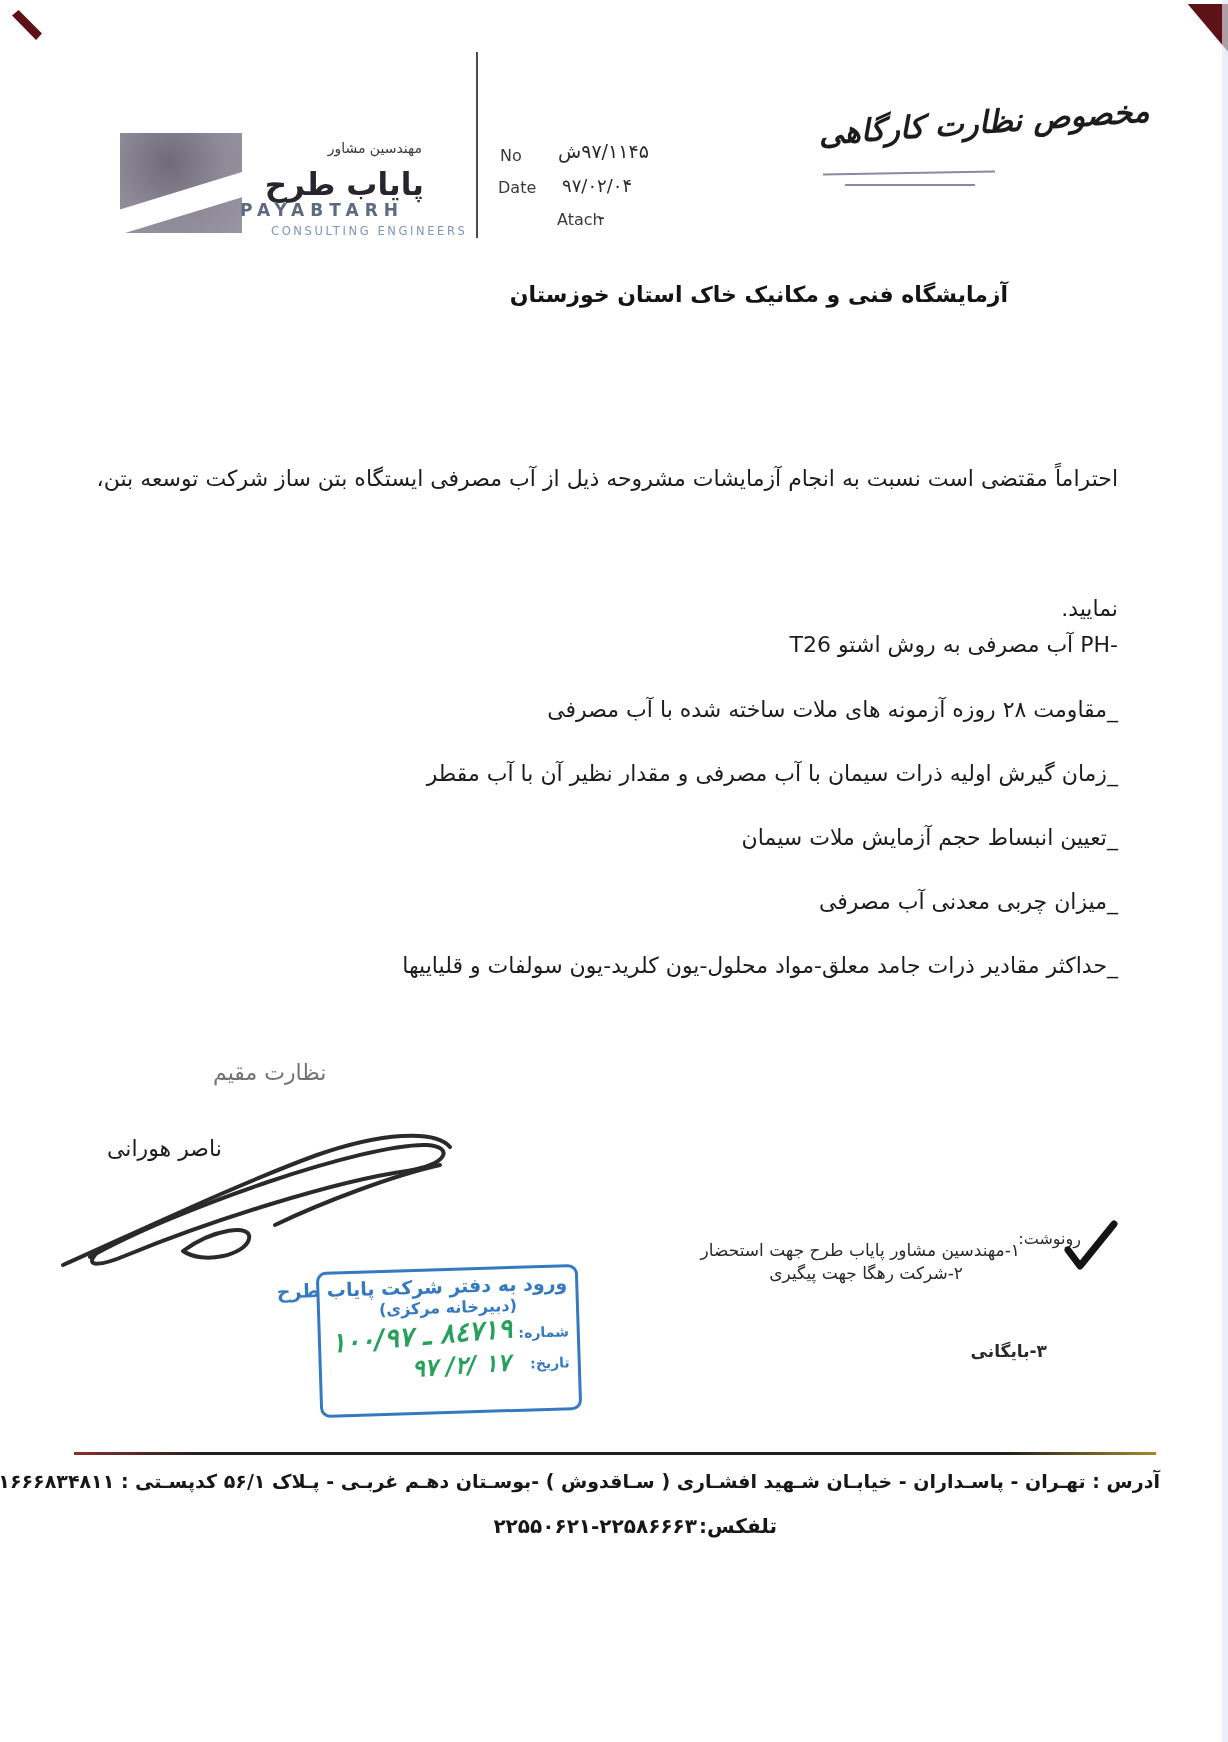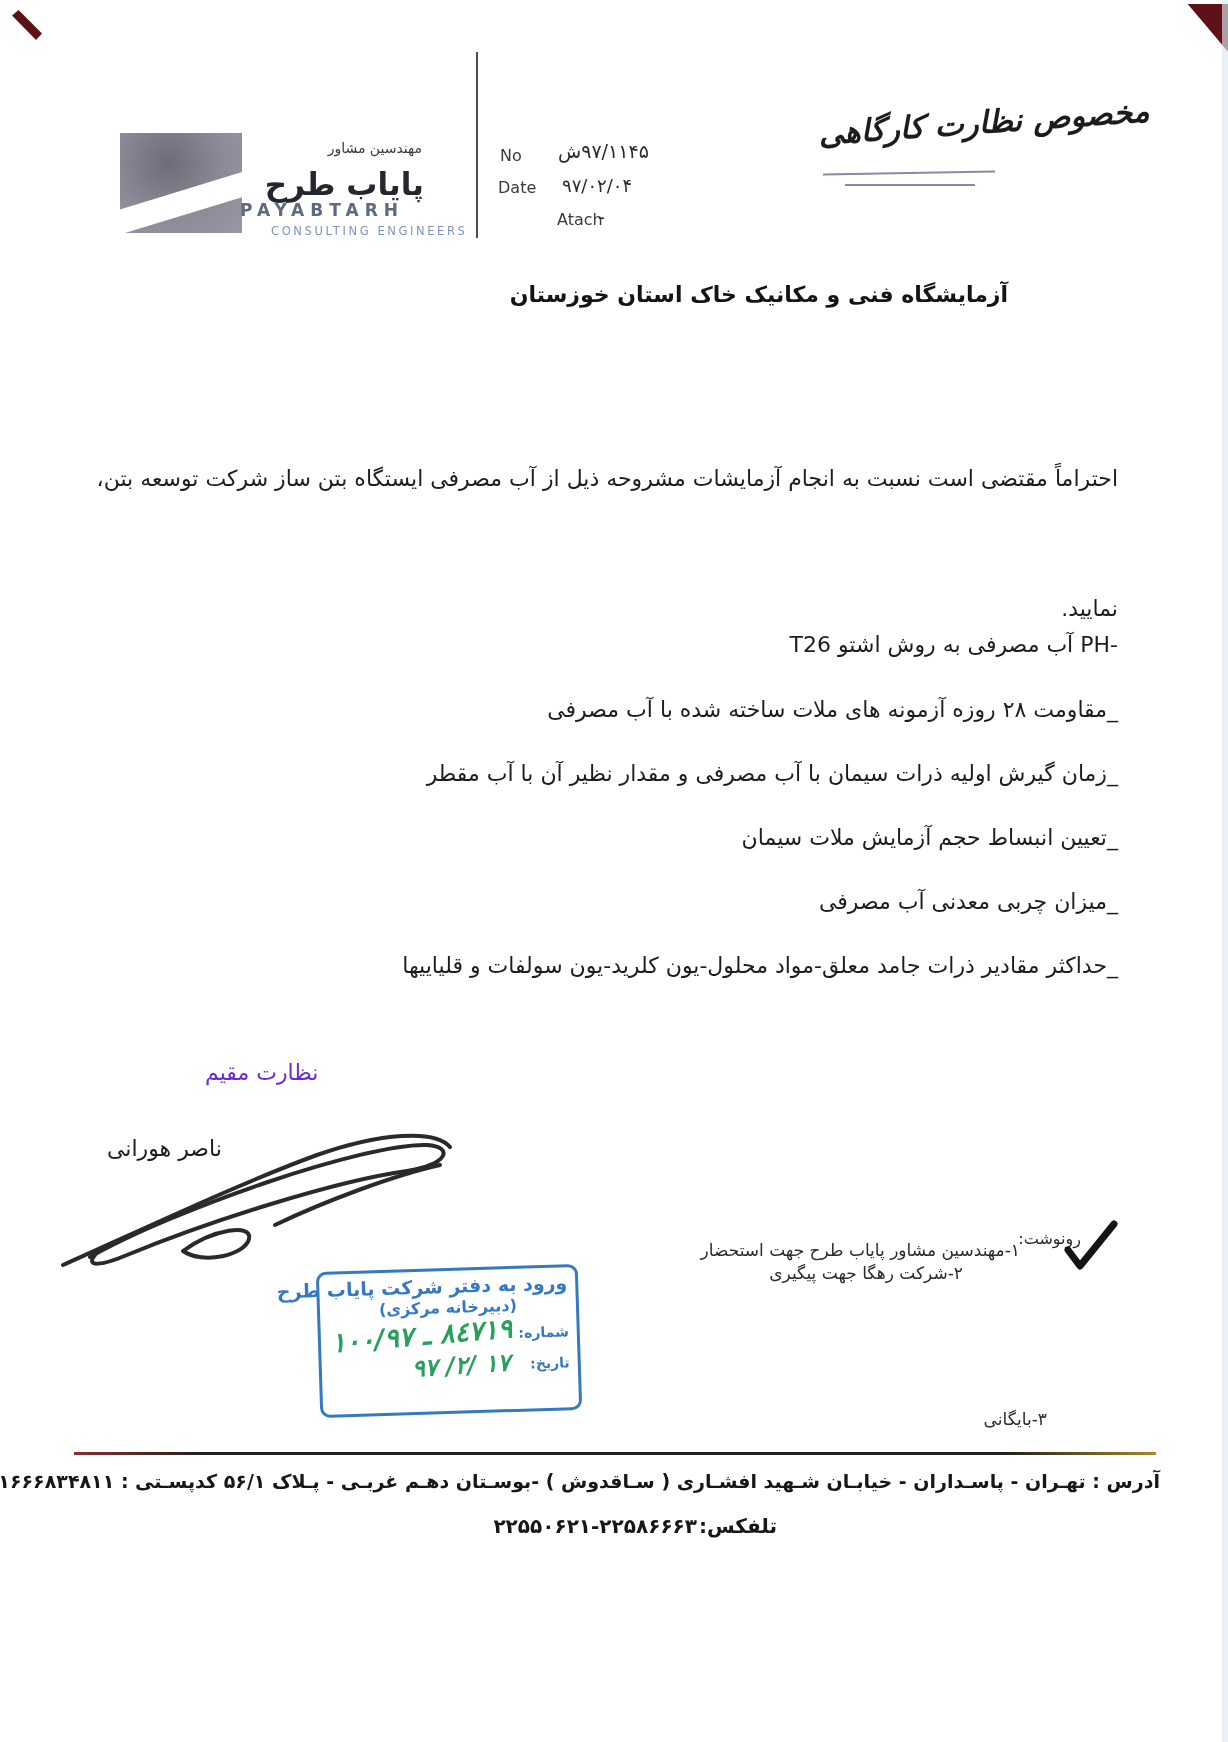--- a/index.html
+++ b/index.html
@@ -49,21 +49,21 @@
     right:78px;top:104px;font-size:31px;font-style:italic;font-weight:600;
     color:#1c1c1c;transform:rotate(-4deg);letter-spacing:1px;
   }
   .class-underline{height:2px;background:#8d87a3;}
   
   .recipient{right:220px;top:282px;font-size:22px;font-weight:bold;color:#141414;}
   .subject{right:218px;top:345px;font-size:21px;font-weight:bold;color:#141414;}
   .body-line{right:110px;font-size:22px;color:#1d1d1d;}
   .test-line{right:110px;font-size:22px;color:#1d1d1d;}
   
-  .sig-title{left:205px;top:1060px;font-size:22px;color:#6d28d9;}
+  .sig-title{left:213px;top:1060px;font-size:22px;color:#737373;}
   .sig-name{left:107px;top:1136px;font-size:22px;color:#1d1d1d;}
   .sig-svg{left:35px;top:1105px;}
   
   .cc-label{right:147px;top:1185px;font-size:16px;color:#2a2a2a;letter-spacing:2px;margin-top:44px;}
   .cc-item{font-size:17px;color:#2a2a2a;}
   .check-svg{left:1058px;top:1218px;}
   
   .stamp{
     left:318px;top:1268px;width:262px;height:146px;
     border:3.5px solid #3579c0;border-radius:10px;
@@ -140,21 +140,21 @@
       <path d="M240,120 C290,96 360,70 405,60"></path>
     </g>
   </svg>
 
   <div class="abs rtl cc-label">رونوشت:</div>
   <div class="abs rtl cc-item" style="right:208px;top:1240px;">۱-مهندسین مشاور پایاب طرح جهت استحضار</div>
   <svg class="abs check-svg" width="62" height="56" viewBox="0 0 62 56">
     <polyline points="10,32 22,48 56,6" fill="none" stroke="#141414" stroke-width="7" stroke-linecap="round" stroke-linejoin="round"></polyline>
   </svg>
   <div class="abs rtl cc-item" style="right:265px;top:1263px;">۲-شرکت رهگا جهت پیگیری</div>
-  <div class="abs rtl cc-item" style="right:181px;top:1409px;">۳-بایگانی</div>
+  <div class="abs rtl cc-item" style="right:181px;top:1341px;font-weight:bold;">۳-بایگانی</div>
 
   <div class="abs stamp">
     <div class="stamp-title">ورود به دفتر شرکت پایاب طرح</div>
     <div class="stamp-sub">(دبیرخانه مرکزی)</div>
     <div class="stamp-row">
       <span class="stamp-row-label">شماره:</span>
       <span class="ink ink-no">۱۰۰/۹۷ ـ ۸٤۷۱۹</span>
     </div>
     <div class="stamp-row">
       <span class="stamp-row-label">تاریخ:</span>

